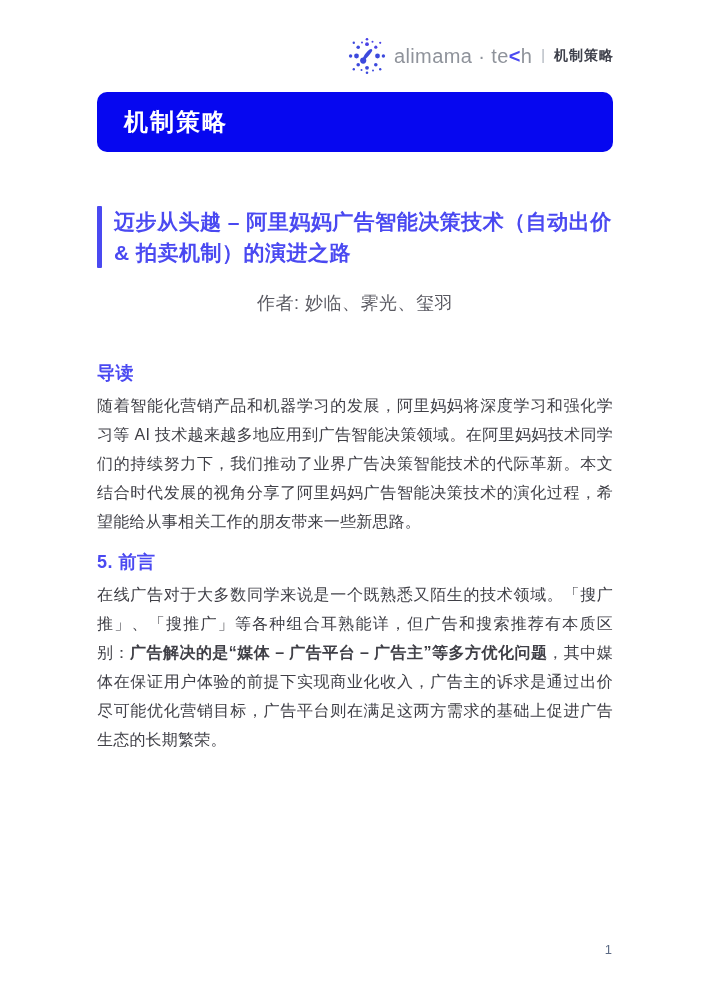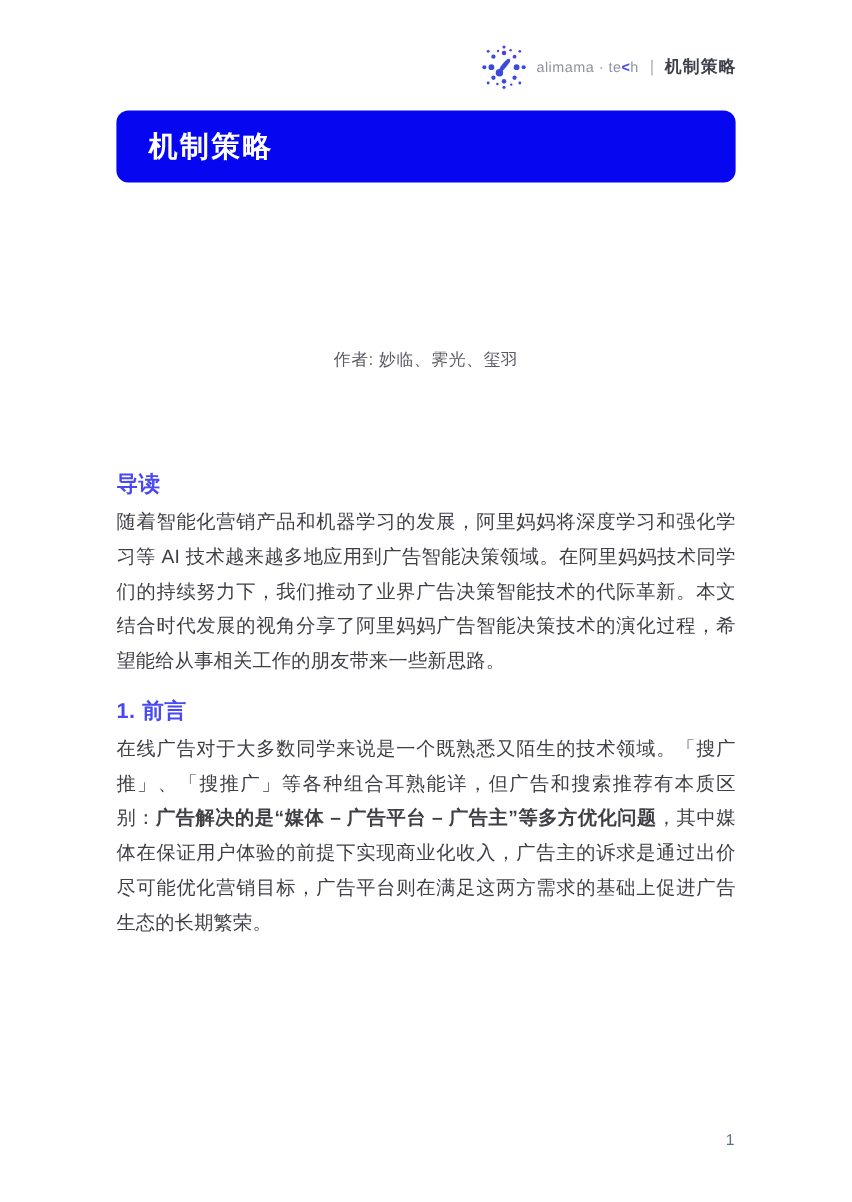--- a/index.html
+++ b/index.html
@@ -19,21 +19,21 @@
     background:#fff;
     font-family:"Liberation Sans","DejaVu Sans",sans-serif;
     overflow:hidden;
   }
   
   .logo{
     position:absolute;top:36px;right:96px;
     display:flex;align-items:center;
   }
   .logo-icon{width:40px;height:40px;margin-right:7px;flex:0 0 auto;}
-  .logo-brand{font-size:12px;color:var(--logo-gray);letter-spacing:.4px;white-space:pre;}
+  .logo-brand{font-size:20px;color:var(--logo-gray);letter-spacing:.4px;white-space:pre;}
   .logo-caret{color:var(--accent-blue);font-weight:bold;}
   .logo-divider{color:var(--divider-gray);margin:0 9px;font-size:14px;position:relative;top:-1px;}
   .logo-category{font-size:14px;font-weight:bold;color:var(--logo-dark);letter-spacing:1px;}
   
   .banner{
     position:absolute;left:97px;top:92px;width:516px;height:60px;
     background:var(--banner-blue);
     border-radius:10px;
     display:flex;align-items:center;
     box-sizing:border-box;padding-left:27px;
@@ -45,25 +45,25 @@
     display:flex;align-items:stretch;
   }
   .title-bar{flex:0 0 5px;background:var(--accent-blue);margin-right:12px;border-radius:1px;}
   .article-title{
     margin:0;font-size:21px;line-height:31px;font-weight:bold;
     color:var(--accent-blue);letter-spacing:.5px;
   }
   
   .byline{
     position:absolute;left:97px;top:291px;width:516px;
-    text-align:center;font-size:14px;color:var(--byline-gray);
+    text-align:center;font-size:18px;color:var(--byline-gray);
     letter-spacing:.5px;
   }
   
-  .content{position:absolute;left:97px;top:362px;width:516px;margin-top:30px;}
+  .content{position:absolute;left:97px;top:362px;width:516px;}
   .section-heading{
     margin:0 0 6px 0;font-size:18px;line-height:23px;
     font-weight:bold;color:var(--accent-blue);letter-spacing:.5px;
   }
   .para{
     margin:0;font-size:16px;line-height:29px;
     color:var(--body-text);text-align:justify;
     letter-spacing:.2px;
   }
   .para.gap-large{margin-bottom:15px;}
@@ -116,28 +116,32 @@
     </svg>
     <span class="logo-brand"><span>alimama · te</span><span class="logo-caret">&lt;</span><span>h</span></span>
     <span class="logo-divider">|</span>
     <span class="logo-category">机制策略</span>
   </div>
 
   <div class="banner">
     <span class="banner-title">机制策略</span>
   </div>
 
+  <div class="title-block">
+    <div class="title-bar"></div>
+    <h1 class="article-title">迈步从头越 – 阿里妈妈广告智能决策技术（自动出价 &amp; 拍卖机制）的演进之路</h1>
+  </div>
 
   <div class="byline">作者: 妙临、霁光、玺羽</div>
 
   <div class="content">
 
     <h2 class="section-heading">导读</h2>
     <p class="para gap-large">随着智能化营销产品和机器学习的发展，阿里妈妈将深度学习和强化学习等 AI 技术越来越多地应用到广告智能决策领域。在阿里妈妈技术同学们的持续努力下，我们推动了业界广告决策智能技术的代际革新。本文结合时代发展的视角分享了阿里妈妈广告智能决策技术的演化过程，希望能给从事相关工作的朋友带来一些新思路。</p>
 
-    <h2 class="section-heading">1. 前言</h2>
+    <h2 class="section-heading">5. 前言</h2>
     <p class="para gap-small"><span>在线广告对于大多数同学来说是一个既熟悉又陌生的技术领域。「搜广推」、「搜推广」等各种组合耳熟能详，但广告和搜索推荐有本质区别：</span><b>广告解决的是“媒体 – 广告平台 – 广告主”等多方优化问题</b><span>，其中媒体在保证用户体验的前提下实现商业化收入，广告主的诉求是通过出价尽可能优化营销目标，广告平台则在满足这两方需求的基础上促进广告生态的长期繁荣。</span></p>
 
   </div>
 
   <div class="page-number">1</div>
 
 </div>
 
 </body></html>

